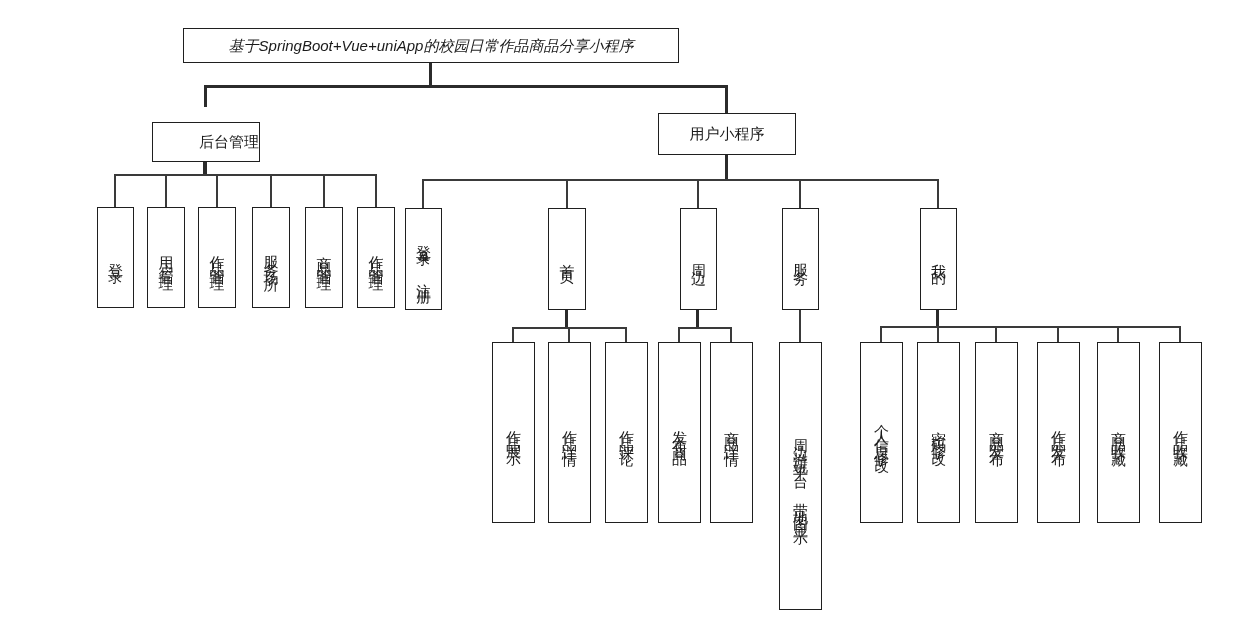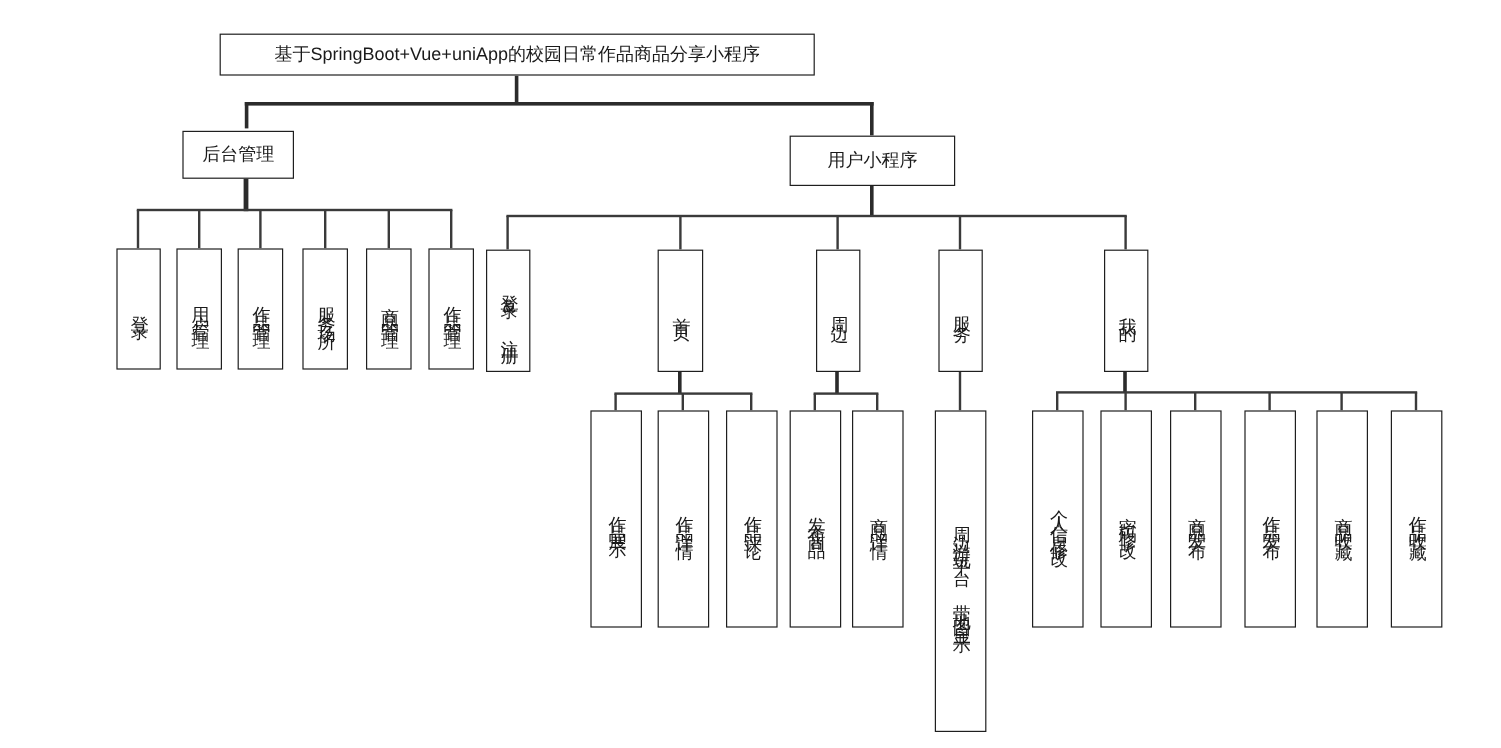--- a/index.html
+++ b/index.html
@@ -77,25 +77,25 @@
 
   <i class="ln thick" style="left:936px;top:310px;width:3px;height:17px"></i>
   <i class="ln" style="left: 880px; top: 326px; width: 301px; height: 2px; background: rgb(58, 58, 58);"></i>
   <i class="ln" style="left: 880px; top: 327px; width: 2px; height: 15px; background: rgb(58, 58, 58);"></i>
   <i class="ln" style="left: 937px; top: 327px; width: 2px; height: 15px; background: rgb(58, 58, 58);"></i>
   <i class="ln" style="left: 995px; top: 327px; width: 2px; height: 15px; background: rgb(58, 58, 58);"></i>
   <i class="ln" style="left: 1057px; top: 327px; width: 2px; height: 15px; background: rgb(58, 58, 58);"></i>
   <i class="ln" style="left: 1117px; top: 327px; width: 2px; height: 15px; background: rgb(58, 58, 58);"></i>
   <i class="ln" style="left: 1179px; top: 327px; width: 2px; height: 15px; background: rgb(58, 58, 58);"></i>
 
-  <div class="box" style="left: 183px; top: 28px; width: 496px; height: 35px; border-color: rgb(31, 31, 31);">
+  <div class="box" style="left: 183px; top: 28px; width: 496px; height: 35px; border-color: rgb(31, 31, 31); font-style: italic;">
     <span>基于SpringBoot+Vue+uniApp的校园日常作品商品分享小程序</span>
   </div>
 
-  <div class="box" style="left: 152px; top: 109px; width: 93px; height: 40px; border-color: rgb(31, 31, 31);">
+  <div class="box" style="left: 152px; top: 122px; width: 108px; height: 40px; border-color: rgb(31, 31, 31); justify-content: flex-end;">
     <span>后台管理</span>
   </div>
   <div class="box" style="left: 658px; top: 113px; width: 138px; height: 42px; border-color: rgb(31, 31, 31); font-family: Liberation Serif, serif;">
     <span>用户小程序</span>
   </div>
 
   <div class="box vbox" style="left: 97px; top: 207px; width: 37px; height: 101px; border-color: rgb(31, 31, 31);">
     <span>登录</span>
   </div>
   <div class="box vbox" style="left: 147px; top: 207px; width: 38px; height: 101px; border-color: rgb(31, 31, 31);">

